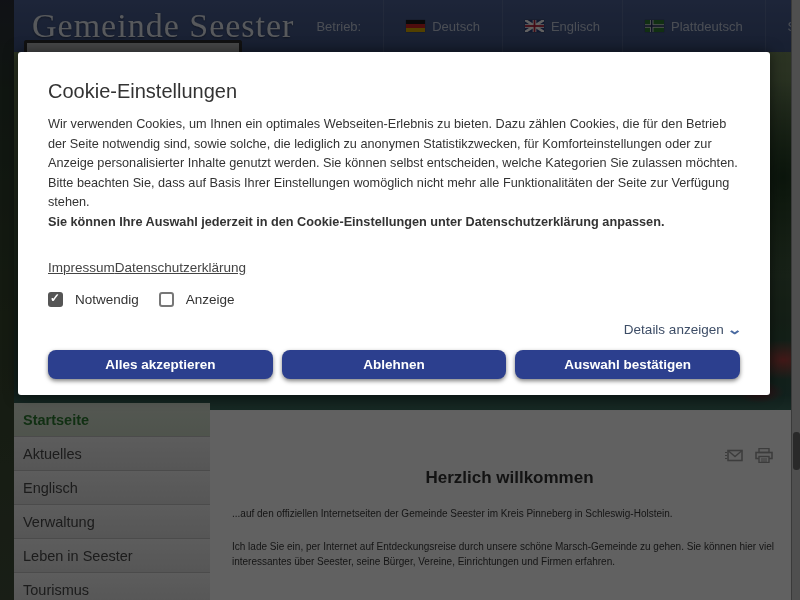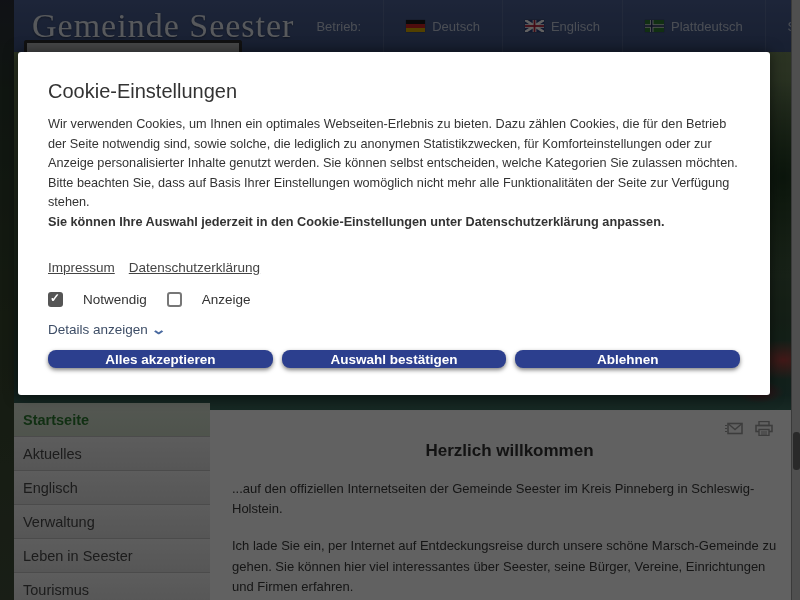--- a/index.html
+++ b/index.html
@@ -44,51 +44,51 @@
     font-size:14.5px; color:#4a4a4a; border-bottom:1px solid #c6c6c6;
     background:linear-gradient(180deg,#f3f3f3,#e2e2e2); cursor:pointer; }
   .menu-item.active { color:#2e7d32; font-weight:bold;
     background:linear-gradient(180deg,#dde6d8,#cfdcc9); }
 
   .main { flex:1; padding:4px 20px 0 22px; color:#3a3a3a; }
   .icon-row { display:flex; justify-content:flex-end; gap:12px; padding:4px 14px 0 0; height:22px; }
   .action-icon { width:18px; height:15px; cursor:pointer; opacity:.85; }
   .page-heading { text-align:center; font-size:17px; font-weight:bold; color:#333;
     padding:2px 0 8px 0; }
-  .main p { font-size:13px; line-height:1.55; margin-top:12px; color:#3a3a3a; }
+  .main p { font-size:10px; line-height:1.55; margin-top:12px; color:#3a3a3a; }
   .main p.first { margin-top:10px; }
   .main p.gap { margin-top:17px; }
 
   
   .scrollbar { position:absolute; right:0; top:0; width:9px; height:600px; background:#cfcfcf;
     border-left:1px solid #9a9a9a; }
   .scroll-thumb { position:absolute; left:1px; top:432px; width:7px; height:38px; background:#6d6d6d; border-radius:3px; }
 
   
   .overlay { position:absolute; inset:0; background:rgba(0,0,0,0.62); z-index:10; }
 
   .cookie-dialog { position:absolute; left:18px; top:52px; width:752px; height:343px;
     background:#ffffff; z-index:20; border-radius:3px; box-shadow:0 0 14px rgba(0,0,0,.55);
     padding:28px 30px 0 30px; }
   .dialog-title { font-size:20px; font-weight:400; color:#333; }
   .dialog-body { margin-top:12px; font-size:12.7px; line-height:19.5px; color:#333; }
   .dialog-body2 { font-size:12.7px; line-height:19.5px; color:#333;font-weight:bold; }
-  .link-row { margin-top:28px; display:flex; gap:14px; }
+  .link-row { margin-top:28px; display:flex; }
   .dialog-link { font-size:13.5px; color:#444; text-decoration:underline; cursor:pointer; }
   .check-row { margin-top:17px; display:flex; align-items:center; gap:20px; }
-  .check-item { display:flex; align-items:center; gap:20px; font-size:13.5px; color:#333; cursor:pointer; }
+  .check-item { display:flex; align-items:center; gap:12px; font-size:13.5px; color:#333; cursor:pointer; }
   .checkbox { width:15px; height:15px; border-radius:3px; position:relative; }
   .checkbox.checked { background:#555; }
   .checkbox.checked::after { content:"\2713"; position:absolute; left:2px; top:-1px;
     color:#fff; font-size:12px; font-weight:bold; }
   .checkbox.unchecked { background:#fff; border:2px solid #777; }
-  .details-row { margin-top:14px; font-size:13.5px; color:#3d4d66; cursor:pointer; }
+  .details-row { margin-top:14px; text-align:right; font-size:13.5px; color:#3d4d66; cursor:pointer; }
   .chevron { display:inline-block; margin-left:5px; color:#4a6aa0; font-weight:bold; transform:scaleX(1.4); }
   .button-row { margin-top:13px; display:flex; gap:9px; }
-  .dialog-btn { flex:1; height:18px; border:none; border-radius:8px; background:#2c3f8e;
+  .dialog-btn { flex:1; height:29px; border:none; border-radius:8px; background:#2c3f8e;
     color:#fff; font-family:"Liberation Sans", sans-serif; font-size:13.5px; font-weight:bold;
     box-shadow:0 2px 4px rgba(0,0,0,.5); cursor:pointer; }
 </style>
 </head>
 <body>
 
 <div class="viewport">
 
   <div class="page">
 
@@ -207,18 +207,18 @@
       <label class="check-item">
         <span class="checkbox unchecked"></span>
         <span>Anzeige</span>
       </label>
     </div>
     <div class="details-row">
       <span>Details anzeigen</span><span class="chevron">⌄</span>
     </div>
     <div class="button-row">
       <button class="dialog-btn">Alles akzeptieren</button>
+      <button class="dialog-btn">Ablehnen</button>
       <button class="dialog-btn">Auswahl bestätigen</button>
-      <button class="dialog-btn">Ablehnen</button>
     </div>
   </div>
 
 </div>
 
 </body></html>

